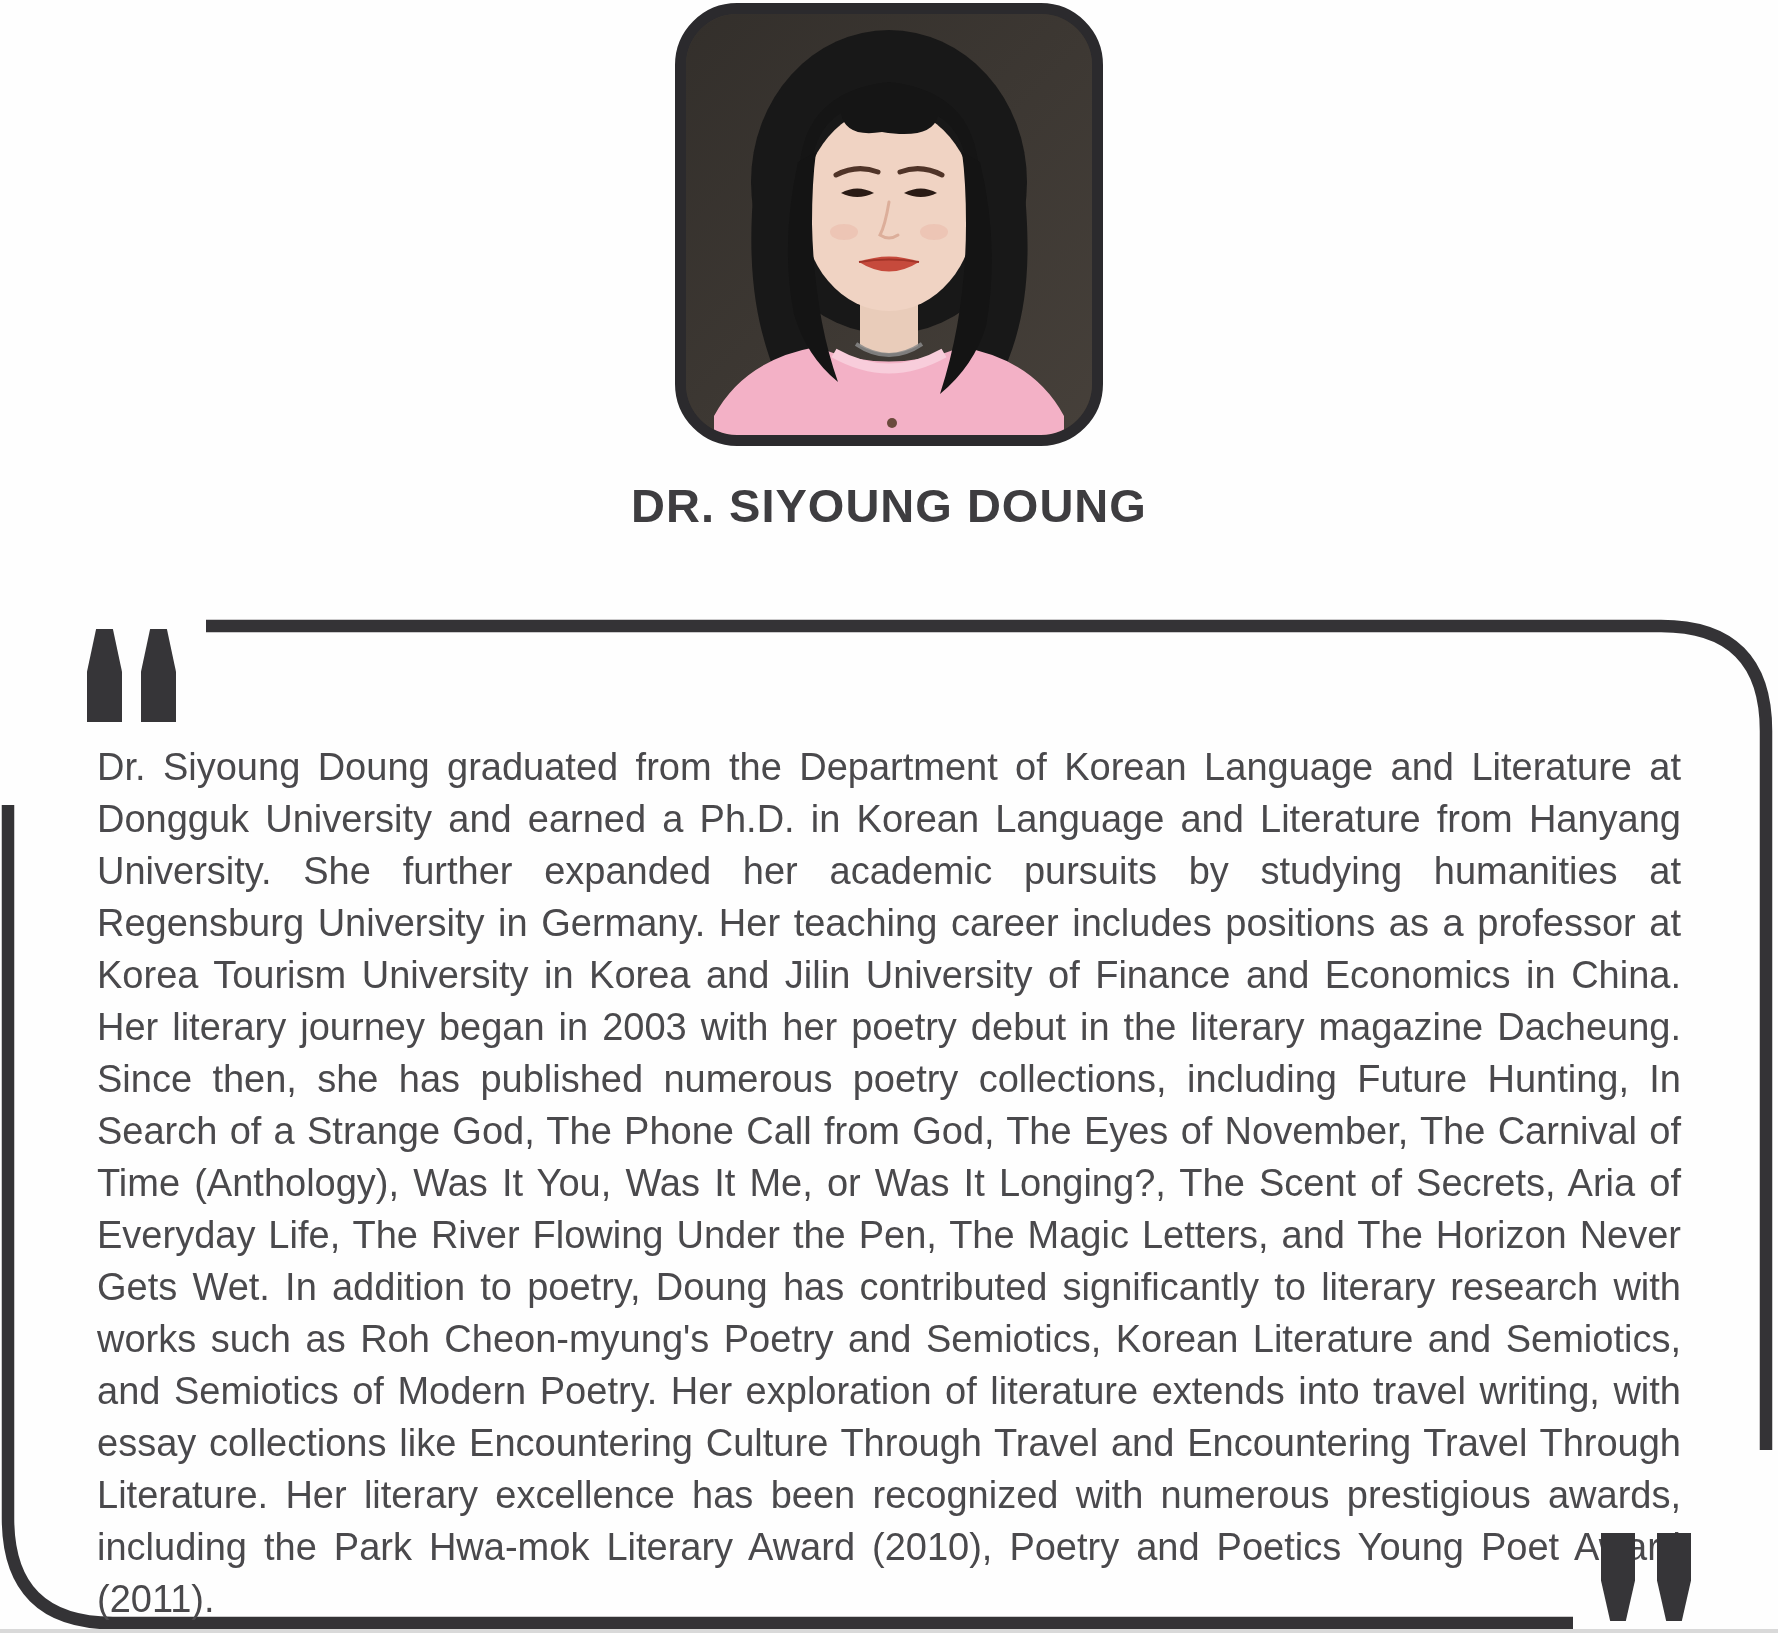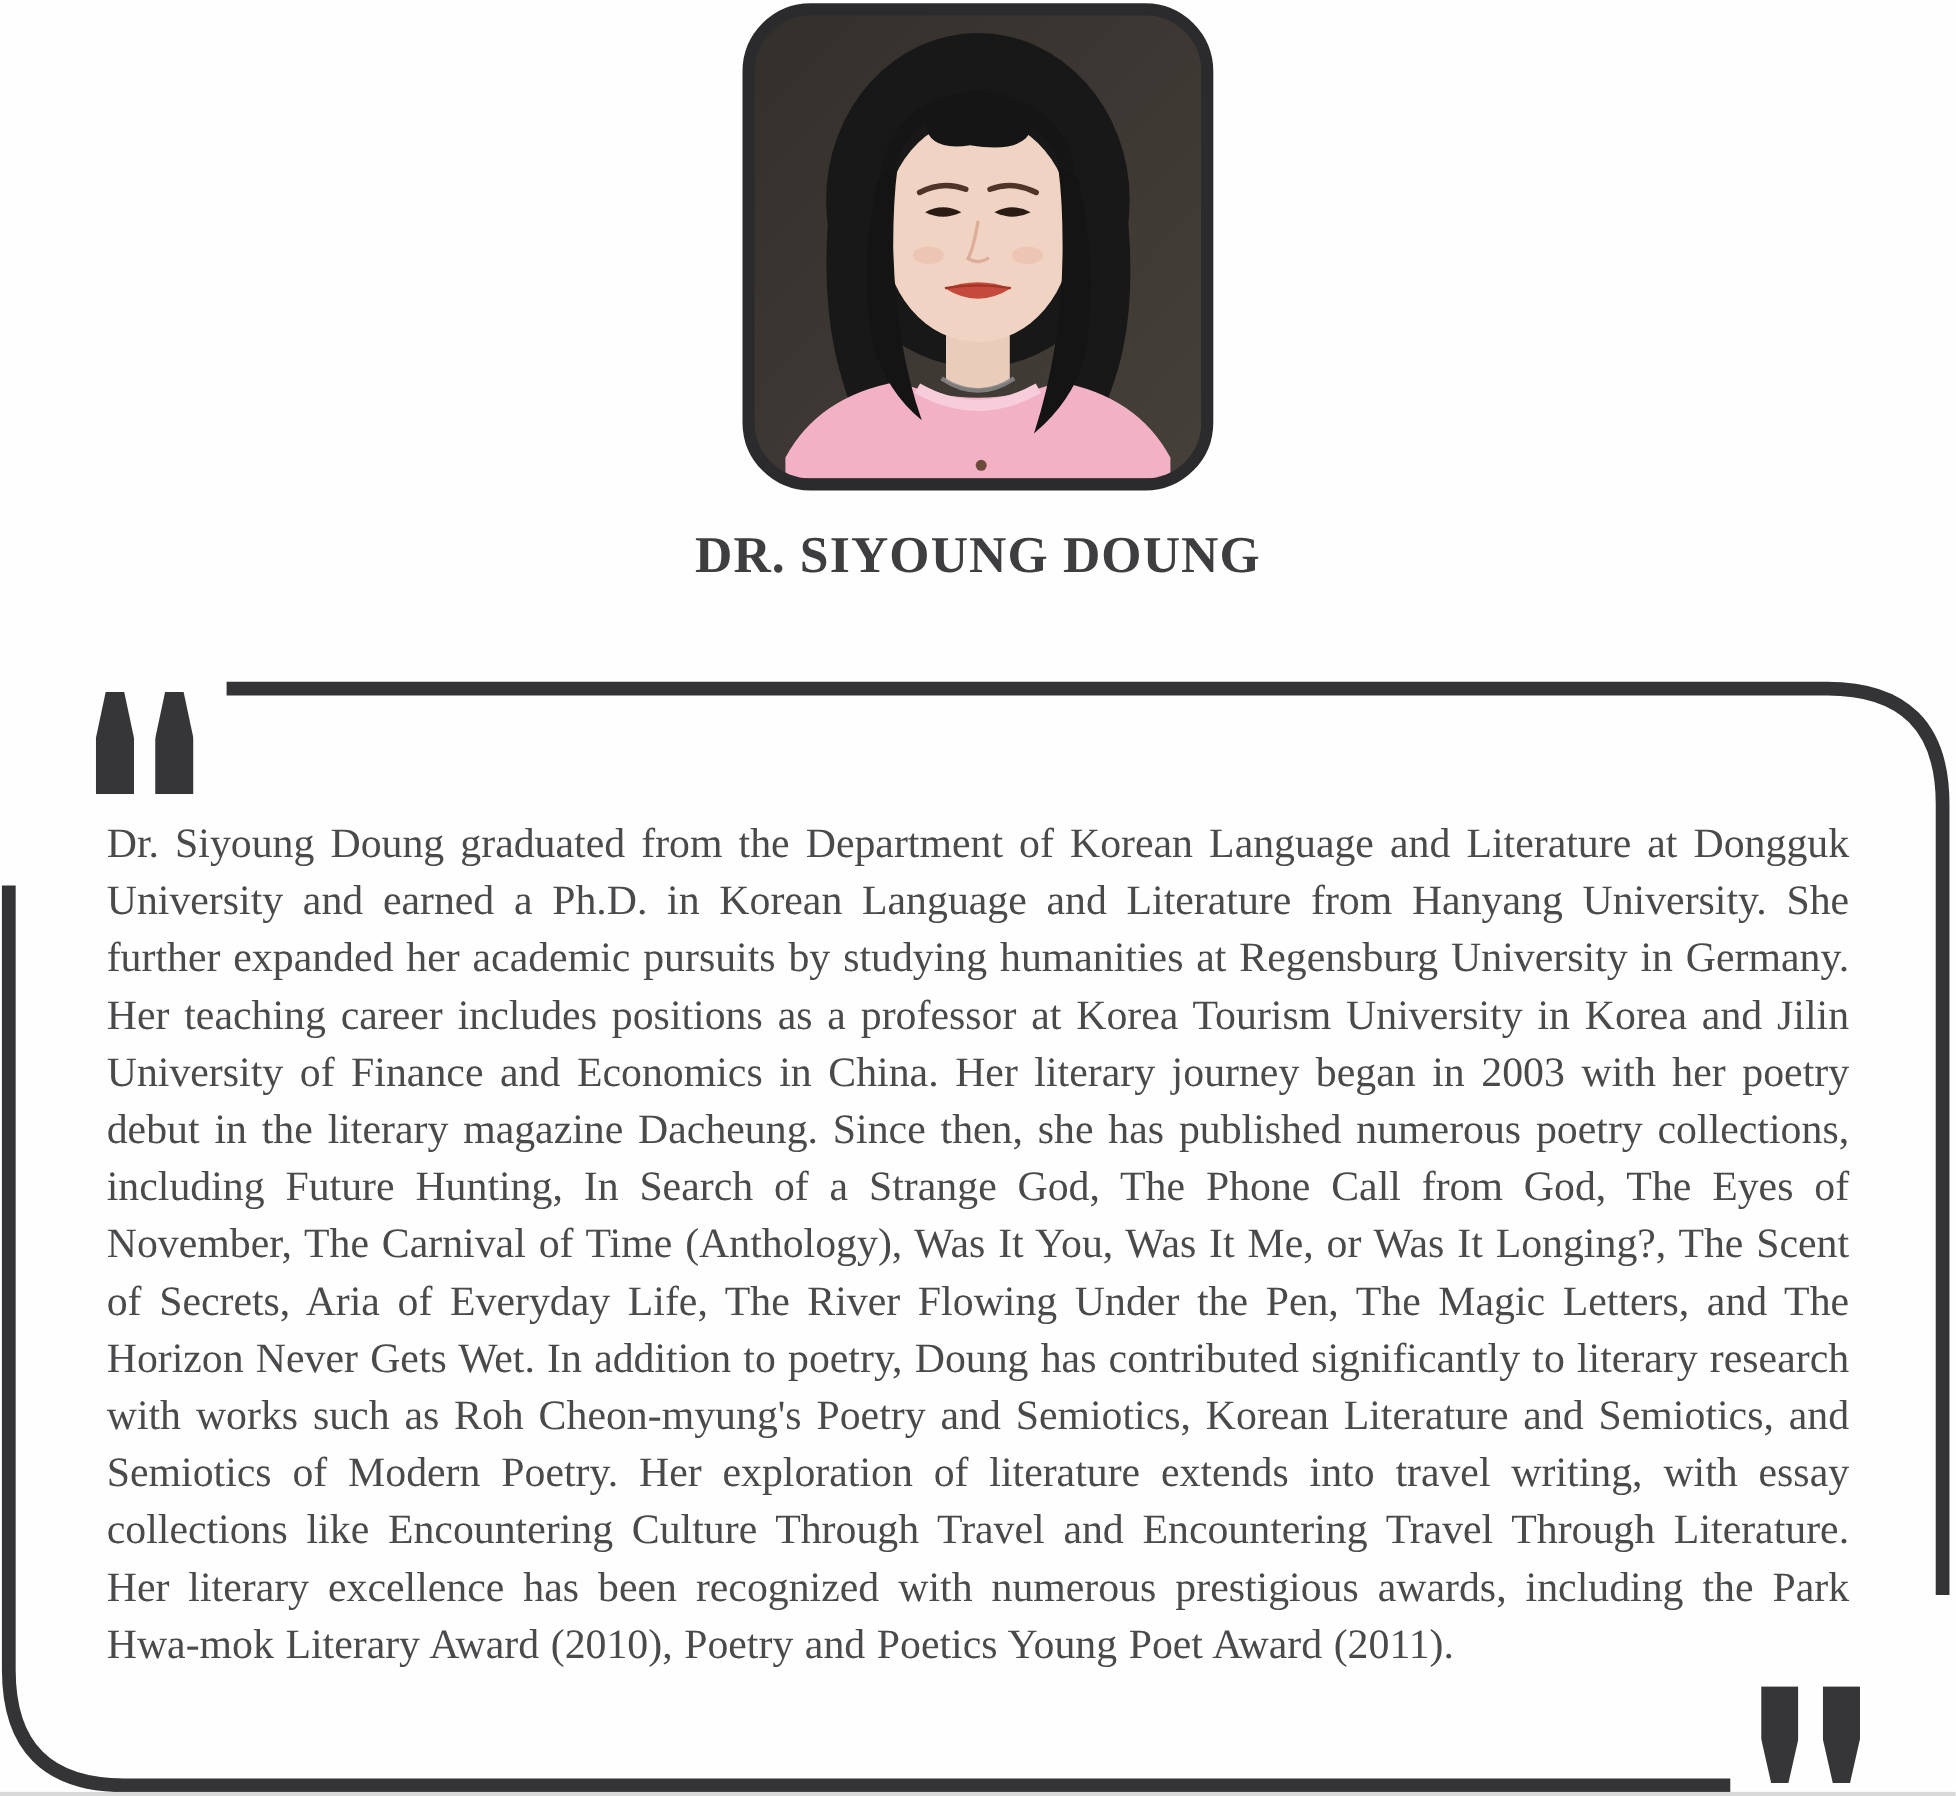--- a/index.html
+++ b/index.html
@@ -2,21 +2,21 @@
 <html><head>
 <meta charset="utf-8">
 <style>
   html,body{margin:0;padding:0;}
   body{
     width:1778px;height:1633px;
     background:#fefefe;
     font-family:"Liberation Sans","DejaVu Sans",sans-serif;
     position:relative;overflow:hidden;
   }
-  .stage{position:absolute;inset:0;font-family:Liberation Serif, serif;}
+  .stage{position:absolute;inset:0;}
 
   
   .photo-frame{
     position:absolute;left:675px;top:3px;width:428px;height:443px;
     box-sizing:border-box;border:11px solid #2b2a2d;border-radius:62px;
     overflow:hidden;background:#3a352f;margin:0;
   }
   .photo-frame svg{display:block;width:100%;height:100%;}
 
   

